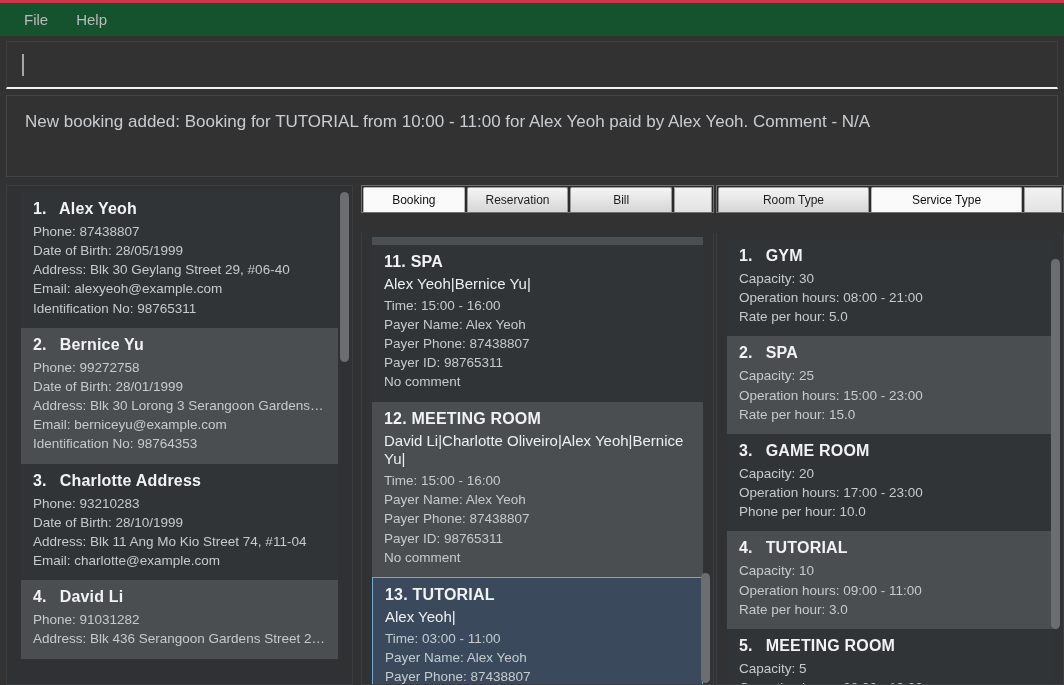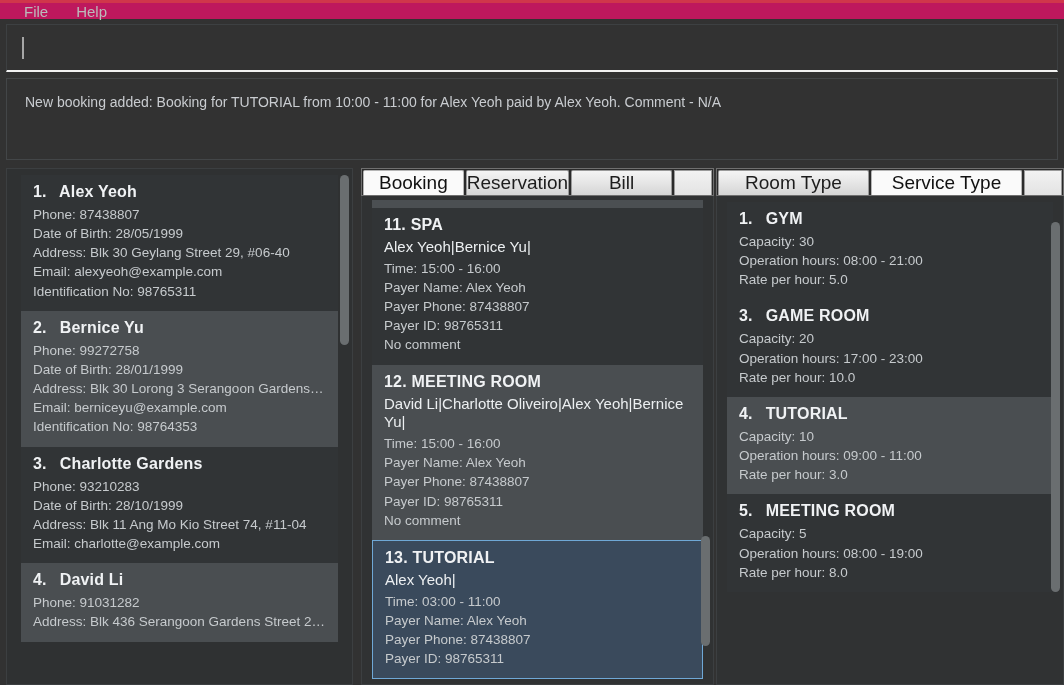--- a/index.html
+++ b/index.html
@@ -12,22 +12,22 @@
   #app {
     position: relative;
     width: 1064px; height: 685px;
     background: #323232;
     display: flex; flex-direction: column;
   }
   .accent-line { height: 3px; background: #d0364b; flex: 0 0 auto; }
 
   
   .menubar {
-    height: 16px; flex: 0 0 auto;
-    background: #be185d;
+    height: 33px; flex: 0 0 auto;
+    background: #14532d;
     display: flex; align-items: center;
     padding-left: 14px; gap: 8px;
   }
   .menu-item {
     color: #bbbbbb; font-size: 15px;
     padding: 3px 10px; border-radius: 2px;
     cursor: default;
   }
 
   
@@ -54,21 +54,21 @@
   }
 
   
   .result-box {
     flex: 0 0 auto;
     margin: 6px 6px 0 6px;
     height: 82px;
     background: #323232;
     border: 1px solid #434648;
     padding: 14px 18px;
-    color: #c9ccd0; font-size: 14px;
+    color: #c9ccd0; font-size: 17px;
     line-height: 1.4;
   }
 
   
   .panels {
     flex: 1 1 auto;
     display: flex;
     margin-top: 8px;
     min-height: 0;
   }
@@ -89,21 +89,21 @@
     height: 28px;
     display: flex;
     background: #2b2b2b;
     border: 1px solid #6f6f6f;
     padding: 1px 1px 0 1px;
     gap: 2px;
   }
   .tab {
     flex: 1 1 0;
     display: flex; align-items: center; justify-content: center;
-    font-size: 19px; color: #1d1d1d;
+    font-size: 12px; color: #1d1d1d;
     background: linear-gradient(to bottom, #f4f4f4 0%, #e7e7e7 45%, #d5d5d5 100%);
     border: 1px solid #9a9a9a;
     border-bottom: none;
     border-radius: 2px 2px 0 0;
     cursor: default;
     white-space: nowrap;
   }
   .tab.active {
     background: #fafafa;
     border-color: #b5b5b5;
@@ -118,21 +118,21 @@
   
   .list-area {
     flex: 1 1 auto;
     position: relative;
     overflow: hidden;
     background: #2f3132;
     min-height: 0;
   }
   .panel.left .list-area { background: #2f3132; }
   .panel.middle .list-area,
-  .panel.right .list-area { background: #303233; border: 1px solid #3c3f41; border-top: none; }
+  .panel.right .list-area { background: #303233; border: 1px solid #3c3f41; border-top: none; margin-top: 20px; }
 
   .list-inner { padding: 0; }
   .pre-strip { height: 8px; background: #4b4f52; margin: 4px 10px 0 10px; }
 
   .card {
     margin: 0 10px;
     padding: 8px 12px 10px 12px;
     color: #d4d7da;
   }
   .panel.left .card { margin: 0 14px 0 14px; }
@@ -213,21 +213,21 @@
             <div class="card-line">Phone: 99272758</div>
             <div class="card-line">Date of Birth: 28/01/1999</div>
             <div class="card-line">Address: Blk 30 Lorong 3 Serangoon Gardens, #0...</div>
             <div class="card-line">Email: berniceyu@example.com</div>
             <div class="card-line">Identification No: 98764353</div>
           </div>
 
           <div class="card dark">
             <div class="card-title">
               <span class="idx">3.</span>
-              <span>Charlotte Gardens</span>
+              <span>Charlotte Address</span>
             </div>
             <div class="card-line">Phone: 93210283</div>
             <div class="card-line">Date of Birth: 28/10/1999</div>
             <div class="card-line">Address: Blk 11 Ang Mo Kio Street 74, #11-04</div>
             <div class="card-line">Email: charlotte@example.com</div>
           </div>
 
           <div class="card light">
             <div class="card-title">
               <span class="idx">4.</span>
@@ -313,29 +313,38 @@
           <div class="card dark">
             <div class="card-title">
               <span class="idx">1.</span>
               <span>GYM</span>
             </div>
             <div class="card-line">Capacity: 30</div>
             <div class="card-line">Operation hours: 08:00 - 21:00</div>
             <div class="card-line">Rate per hour: 5.0</div>
           </div>
 
+          <div class="card light">
+            <div class="card-title">
+              <span class="idx">2.</span>
+              <span>SPA</span>
+            </div>
+            <div class="card-line">Capacity: 25</div>
+            <div class="card-line">Operation hours: 15:00 - 23:00</div>
+            <div class="card-line">Rate per hour: 15.0</div>
+          </div>
 
           <div class="card dark">
             <div class="card-title">
               <span class="idx">3.</span>
               <span>GAME ROOM</span>
             </div>
             <div class="card-line">Capacity: 20</div>
             <div class="card-line">Operation hours: 17:00 - 23:00</div>
-            <div class="card-line">Rate per hour: 10.0</div>
+            <div class="card-line">Phone per hour: 10.0</div>
           </div>
 
           <div class="card light">
             <div class="card-title">
               <span class="idx">4.</span>
               <span>TUTORIAL</span>
             </div>
             <div class="card-line">Capacity: 10</div>
             <div class="card-line">Operation hours: 09:00 - 11:00</div>
             <div class="card-line">Rate per hour: 3.0</div>

